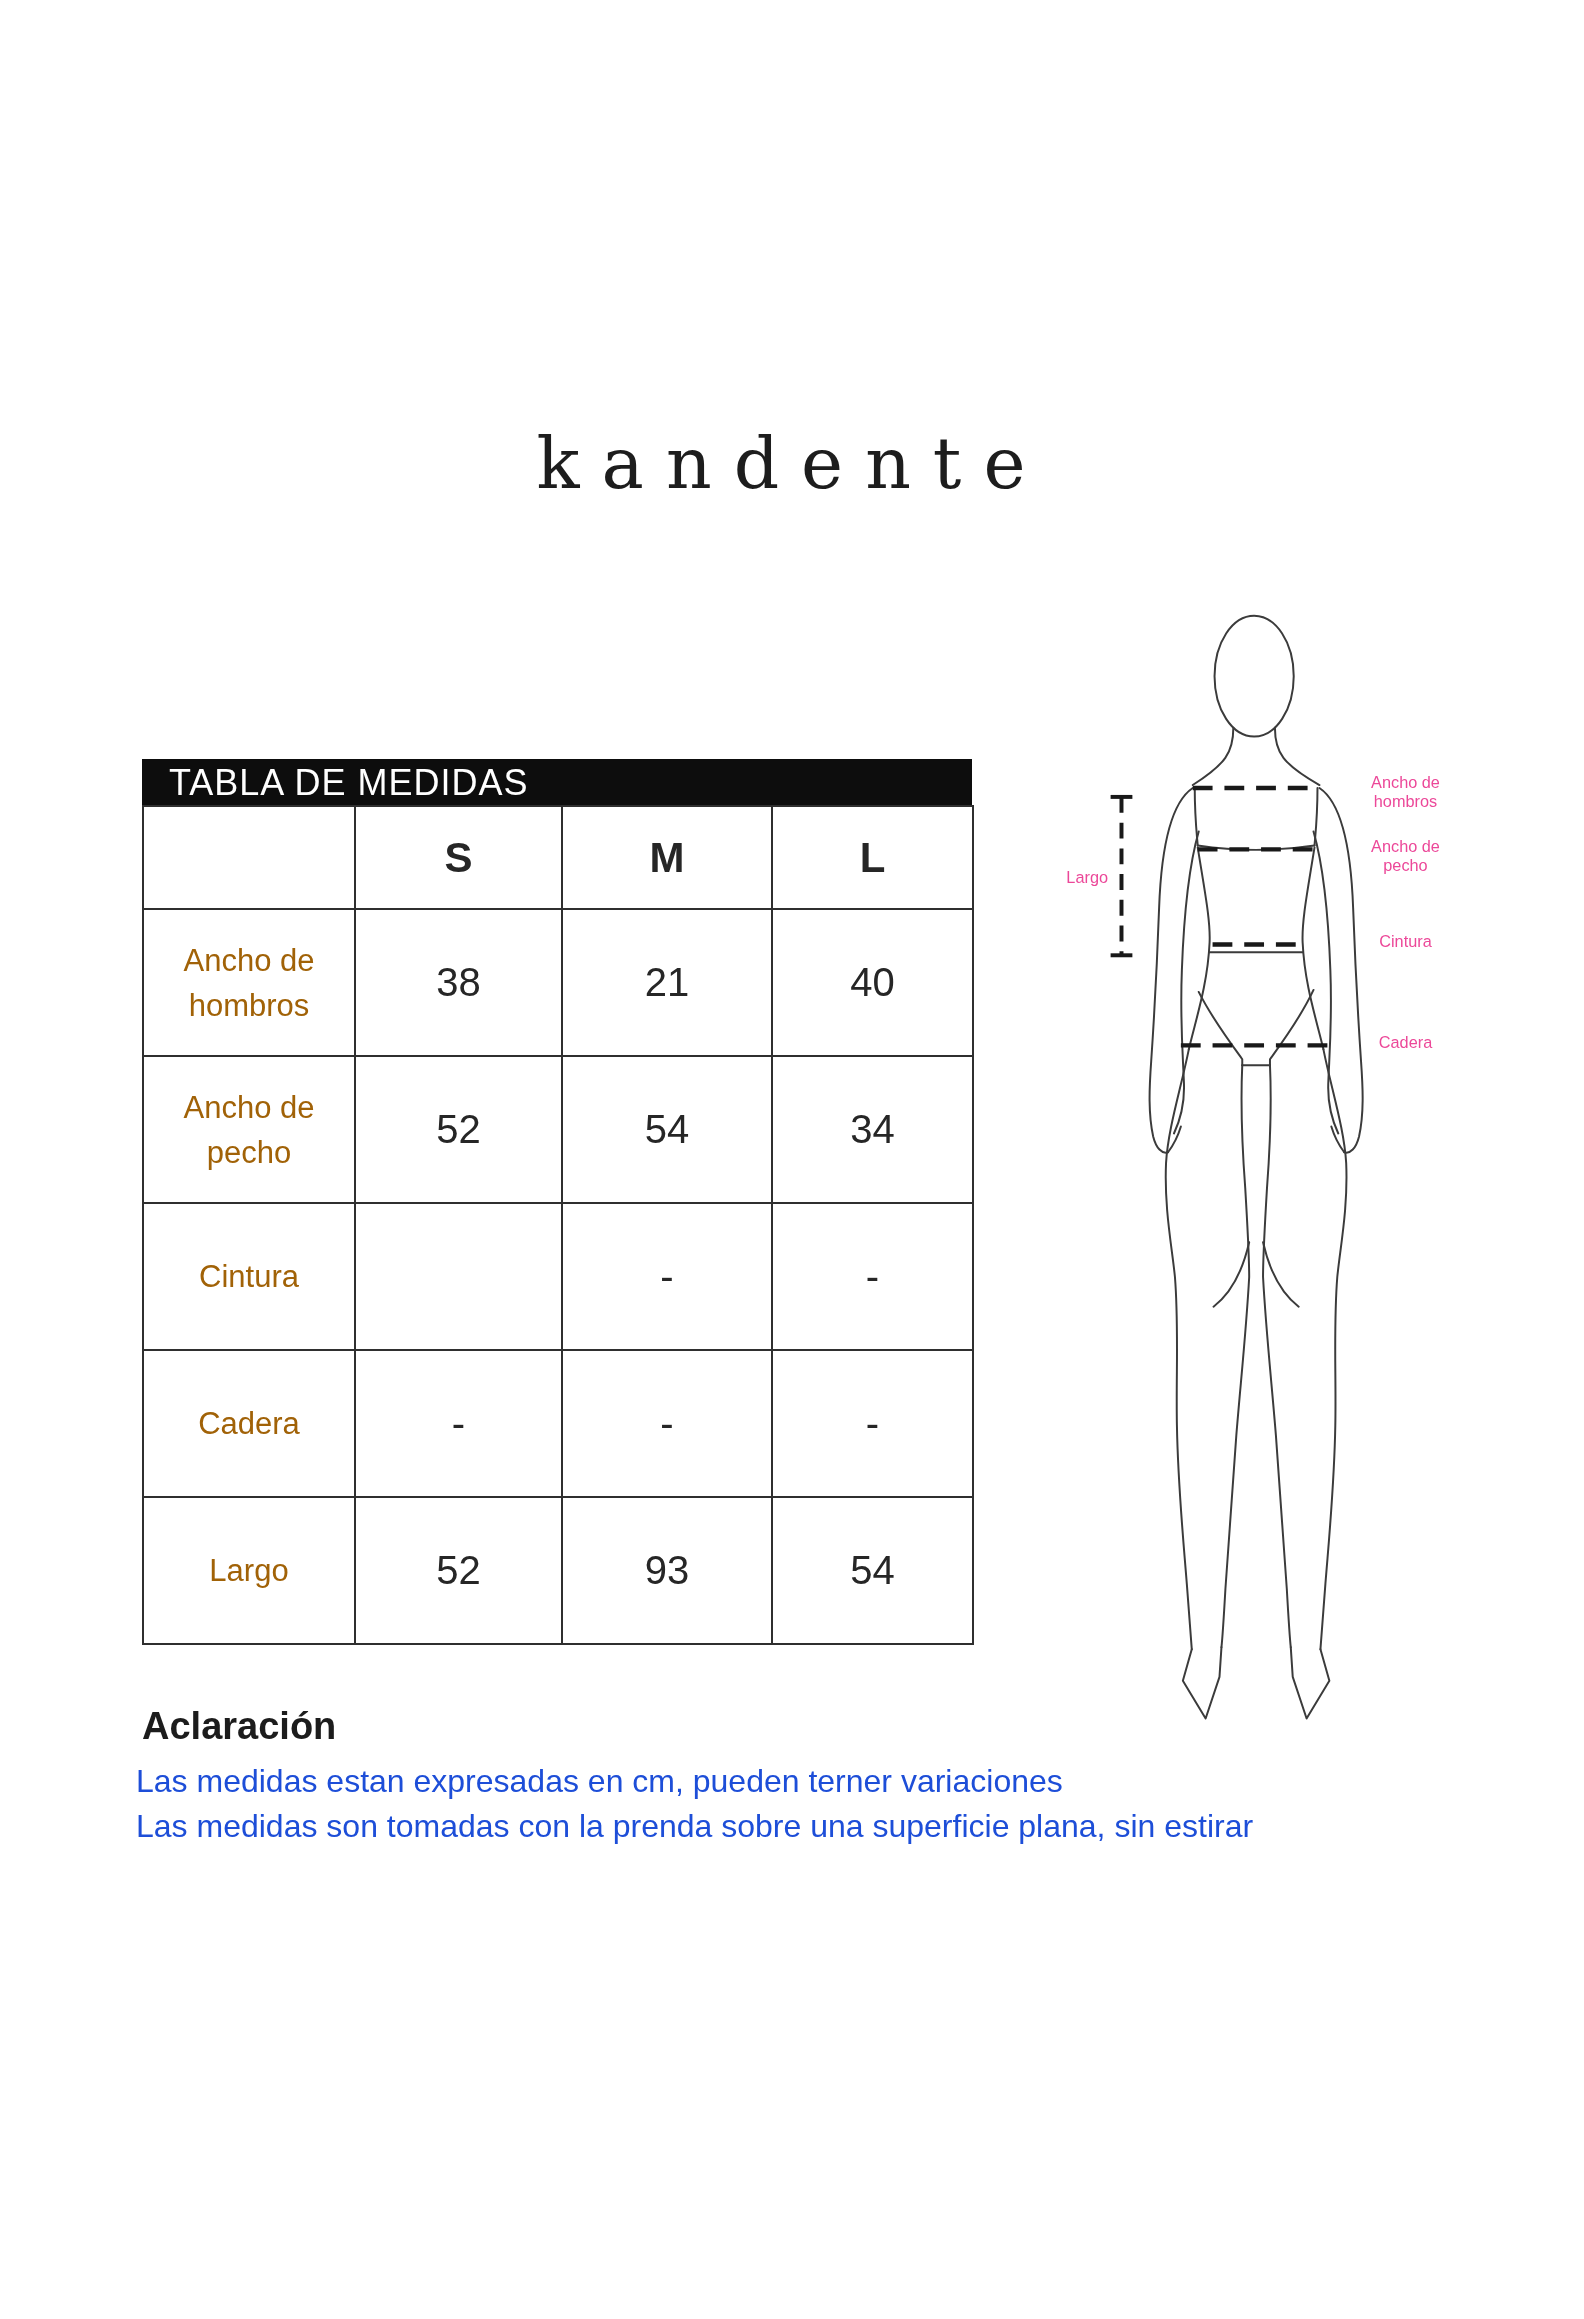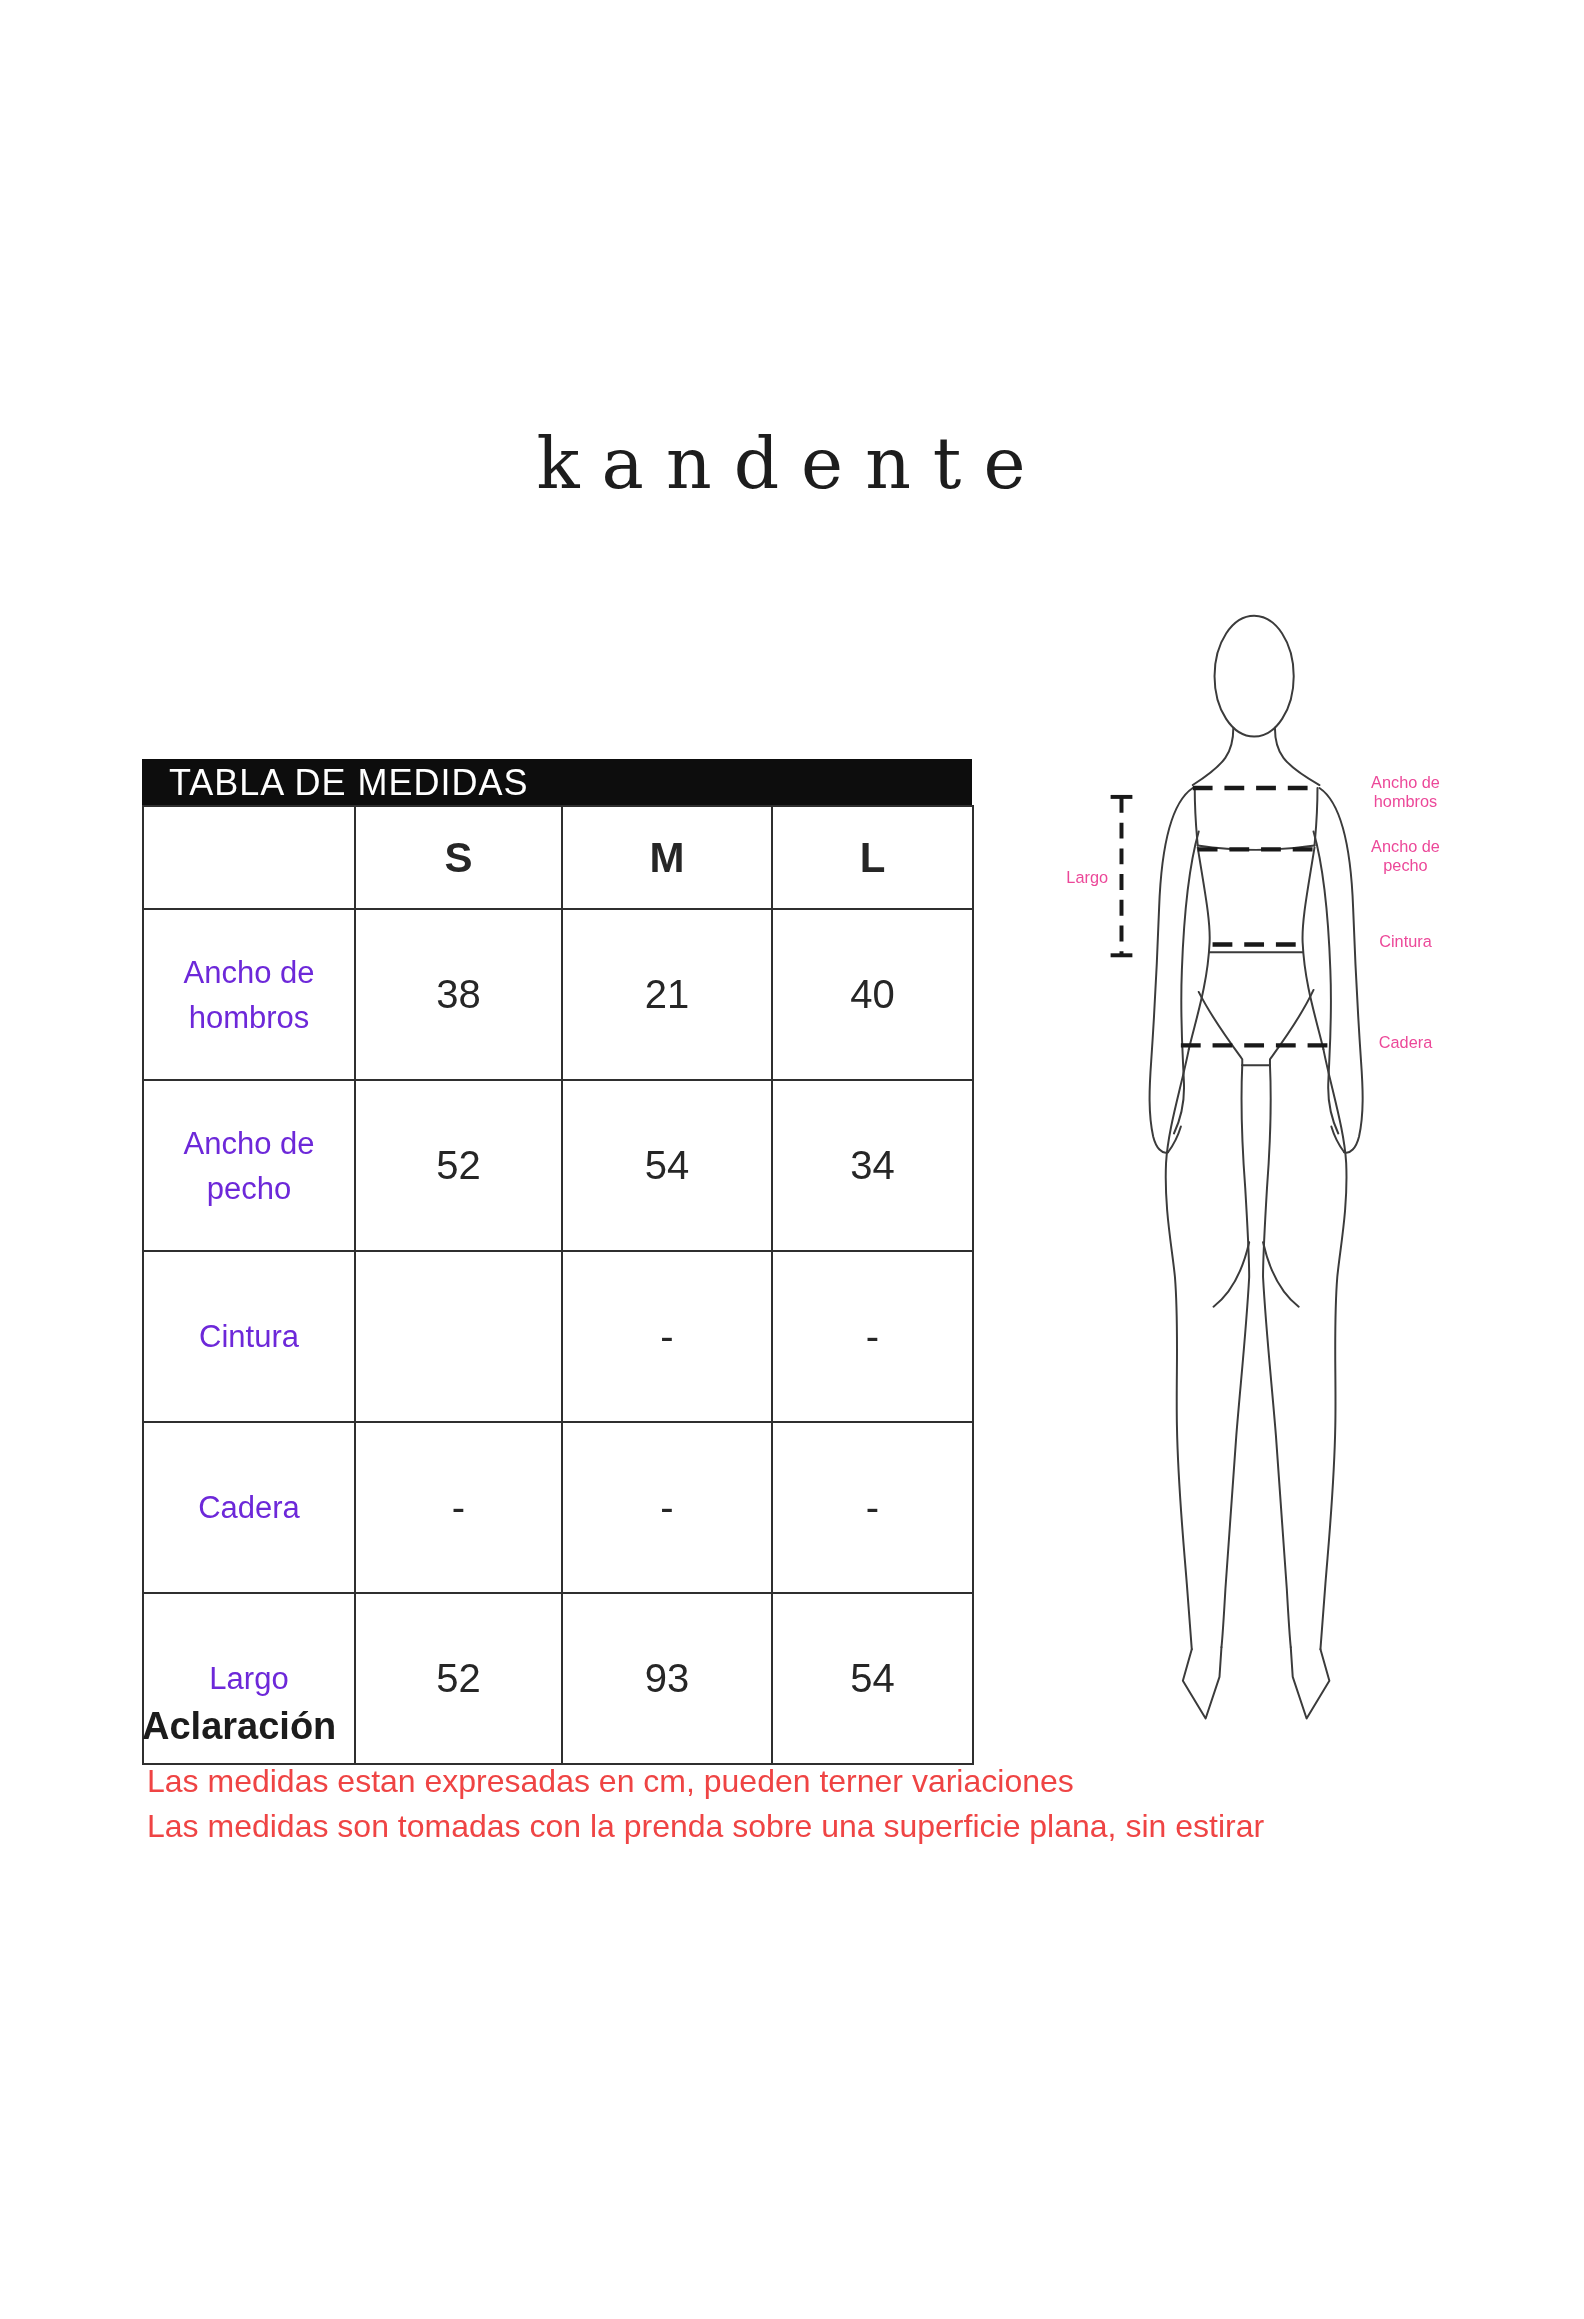--- a/index.html
+++ b/index.html
@@ -31,42 +31,42 @@
   }
   table.measures td{
     border:2px solid #2f2f2f;
     text-align:center;vertical-align:middle;
     font-size:40px;color:#262626;
     padding:0;
   }
   table.measures tr.head-row td{height:101px;font-size:42px;font-weight:700;}
   table.measures tr.data-row td{height:145px;}
   table.measures td.rlabel{
-    font-size:31px;line-height:45px;color:#6d28d9;
-    padding:12px 18px;
+    font-size:31px;line-height:45px;color:#a16207;
+    padding:0 18px;
   }
   
   .figure-wrap{position:absolute;left:1049px;top:594px;width:515px;height:1168px;}
   .figure-wrap svg{position:absolute;left:0;top:0;}
   .fig-label{
     position:absolute;
     font-size:16.3px;line-height:19px;color:#ec4899;
     text-align:center;width:139px;left:287px;
   }
   .fig-label.l-hombros{top:179px;}
   .fig-label.l-pecho{top:243px;}
   .fig-label.l-cintura{top:338px;}
   .fig-label.l-cadera{top:439px;}
   .fig-label.l-largo{left:-20px;top:274px;width:79px;text-align:right;}
   
   .notes-heading{
     position:absolute;left:142px;top:1705px;
     font-size:38px;font-weight:700;color:#1c1c1c;
   }
-  .note-line{position:absolute;left:147px;font-size:32px;color:#ef4444;}
+  .note-line{position:absolute;left:136px;font-size:32px;color:#1d4ed8;}
   .note-line.n1{top:1763px;}
   .note-line.n2{top:1808px;}
 </style>
 </head>
 <body>
 
 <div class="brand">kandente</div>
 
 <div class="size-table">
   <div class="table-title-bar">TABLA DE MEDIDAS</div>

